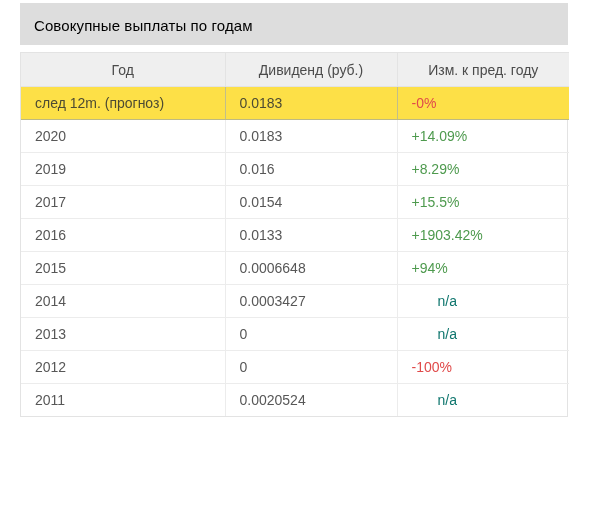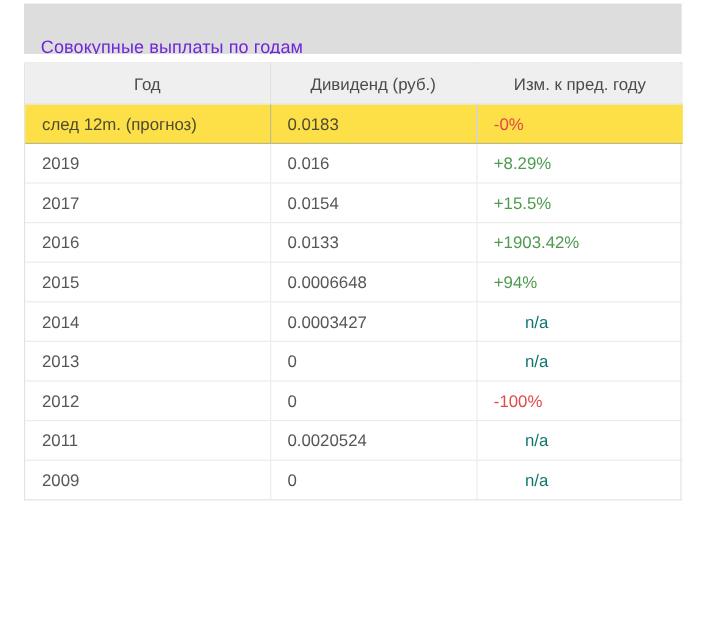--- a/index.html
+++ b/index.html
@@ -20,24 +20,24 @@
     left: 20px;
     top: 3px;
     width: 548px;
   }
 
   
   .panel-title {
     box-sizing: border-box;
     height: 42px;
     background: #dddddd;
-    color: #6d28d9;
+    color: #000000;
     font-size: 15px;
     line-height: 42px;
-    padding: 16px 14px;
+    padding: 2px 14px;
     letter-spacing: 0.1px;
     white-space: nowrap;
     overflow: hidden;
   }
 
   
   .table-wrap {
     margin-top: 7px;
     border: 1px solid #e3e3e3;
     border-top: none;
@@ -116,20 +116,25 @@
           <th>Изм. к пред. году</th>
         </tr>
       </thead>
       <tbody id="payouts-body">
           <tr class="forecast">
             <td>след 12m. (прогноз)</td>
             <td>0.0183</td>
             <td><span class="chg-down">-0%</span></td>
           </tr>
           <tr>
+            <td>2020</td>
+            <td>0.0183</td>
+            <td><span class="chg-up">+14.09%</span></td>
+          </tr>
+          <tr>
             <td>2019</td>
             <td>0.016</td>
             <td><span class="chg-up">+8.29%</span></td>
           </tr>
           <tr>
             <td>2017</td>
             <td>0.0154</td>
             <td><span class="chg-up">+15.5%</span></td>
           </tr>
           <tr>
@@ -155,22 +160,17 @@
           <tr>
             <td>2012</td>
             <td>0</td>
             <td><span class="chg-down">-100%</span></td>
           </tr>
           <tr>
             <td>2011</td>
             <td>0.0020524</td>
             <td><span class="chg-na">n/a</span></td>
           </tr>
-          <tr>
-            <td>2009</td>
-            <td>0</td>
-            <td><span class="chg-na">n/a</span></td>
-          </tr>
         </tbody>
     </table>
   </div>
 
 </div>
 
 </body></html>

